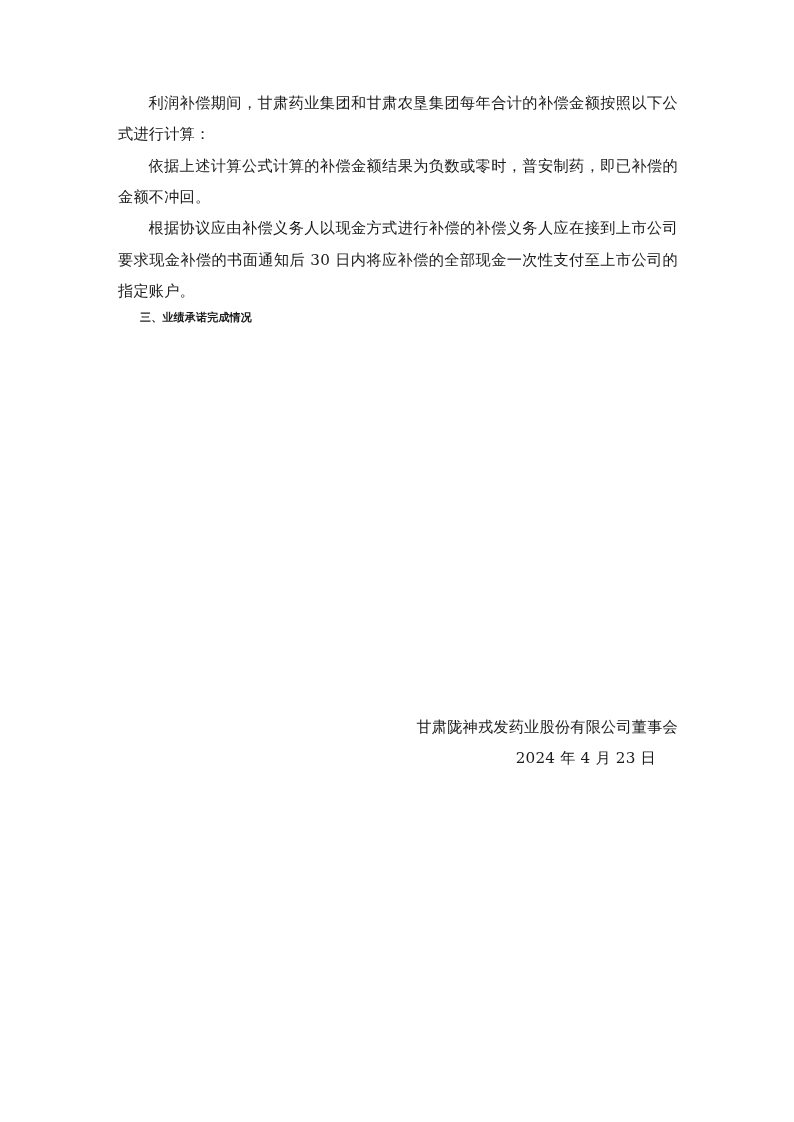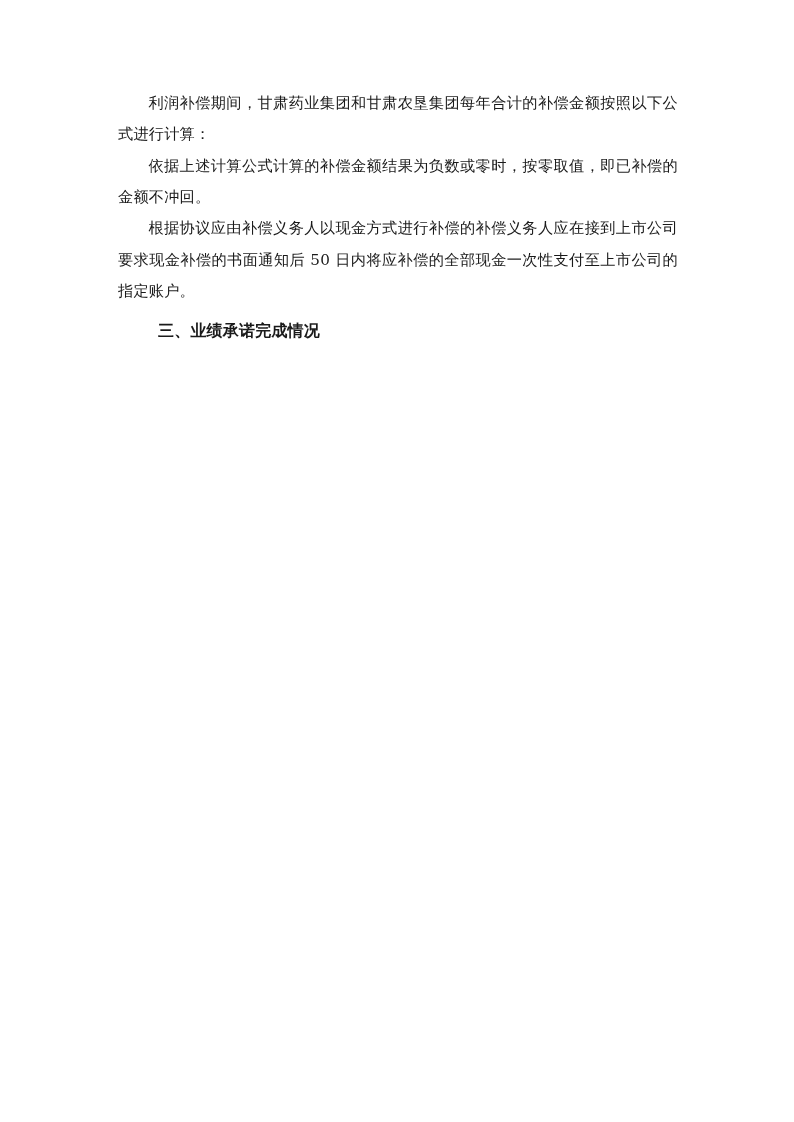--- a/index.html
+++ b/index.html
@@ -26,22 +26,22 @@
   p.para {
     margin: 0 0 0 0;
     font-size: 15.2px;
     line-height: 2.06;
     text-align: justify;
     text-justify: inter-ideograph;
     text-indent: 2em;
     letter-spacing: 0.2px;
   }
   p.heading {
-    margin: 8px;
-    font-size: 16px;
+    margin: 0;
+    font-size: 11px;
     line-height: 2.06;
     text-indent: 2em;
     font-weight: bold;
     letter-spacing: 0.2px;
   }
   .signature {
     position: absolute;
     left: 118px;
     top: 712px;
     width: 560px;
@@ -57,17 +57,21 @@
     display: block;
     padding-right: 22px;
   }
 </style>
 </head>
 <body>
 
 <div class="page">
   <div class="content">
     <p class="para">利润补偿期间，甘肃药业集团和甘肃农垦集团每年合计的补偿金额按照以下公式进行计算：</p>
-    <p class="para">依据上述计算公式计算的补偿金额结果为负数或零时，按零取值，即已补偿的金额不冲回。</p>
-    <p class="para">根据协议应由补偿义务人以现金方式进行补偿的补偿义务人应在接到上市公司要求现金补偿的书面通知后 50 日内将应补偿的全部现金一次性支付至上市公司的指定账户。</p>
+    <p class="para">依据上述计算公式计算的补偿金额结果为负数或零时，普安制药，即已补偿的金额不冲回。</p>
+    <p class="para">根据协议应由补偿义务人以现金方式进行补偿的补偿义务人应在接到上市公司要求现金补偿的书面通知后 30 日内将应补偿的全部现金一次性支付至上市公司的指定账户。</p>
     <p class="heading">三、业绩承诺完成情况</p>
+  </div>
+  <div class="signature">
+    <span class="sig-line">甘肃陇神戎发药业股份有限公司董事会</span>
+    <span class="sig-date">2024 年 4 月 23 日</span>
   </div>
 </div>
 
 </body></html>

